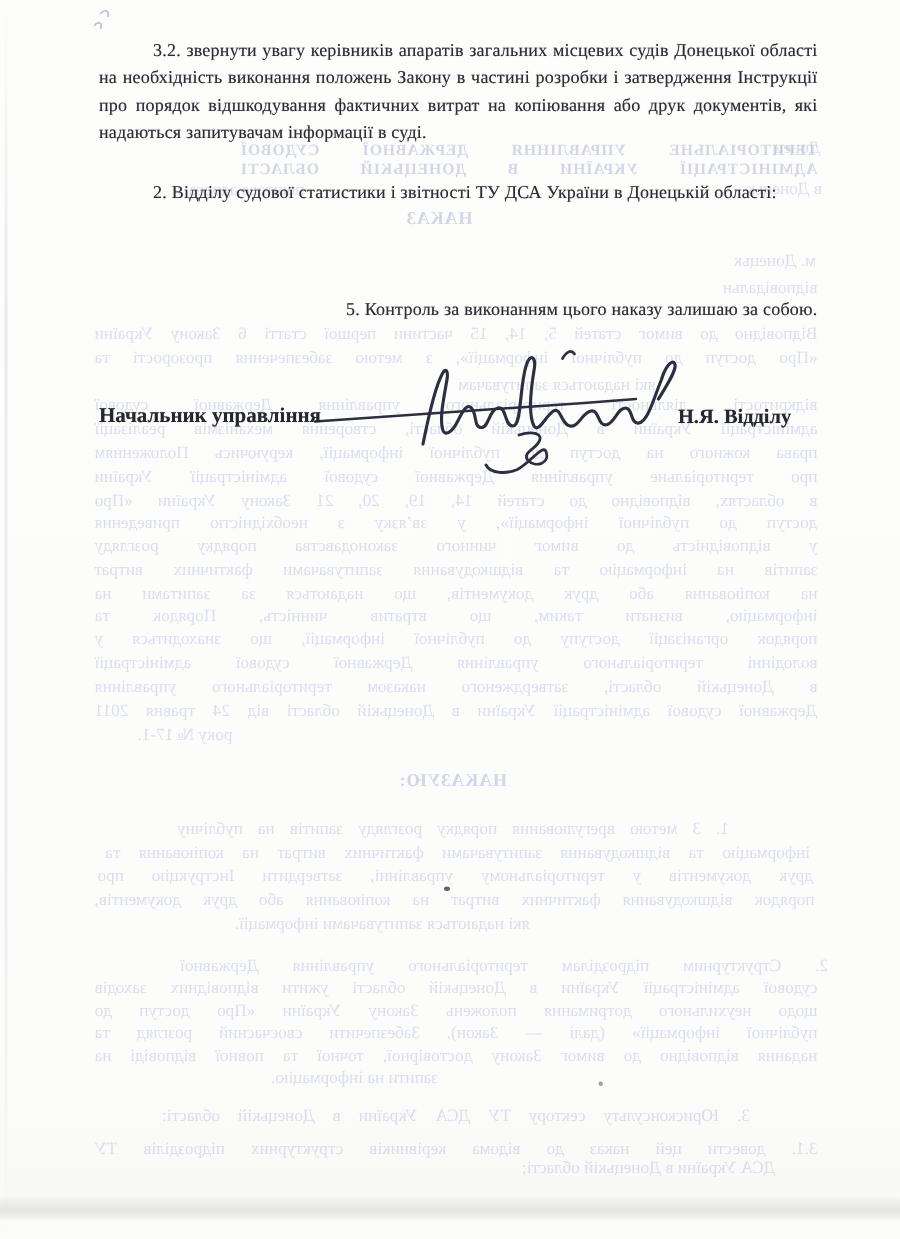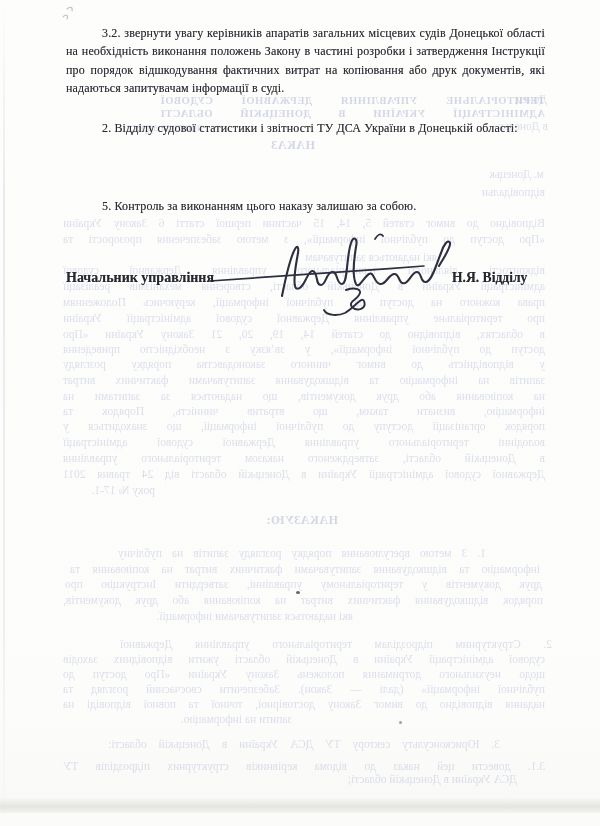--- a/index.html
+++ b/index.html
@@ -16,21 +16,21 @@
   .para{
     position:absolute;left:66px;width:479px;
     font-size:12px;line-height:18.3px;
     text-align:justify;text-indent:36px;
     color:#2c2c33;letter-spacing:0.15px;
     text-shadow:0 0 0.5px rgba(44,44,51,0.5);
   }
   #p-3-2{top:24px;}
   #p-4{top:119px;}
   #p-4-1{top:157px;}
-  #p-5{top:197px;text-align:left;}
+  #p-5{top:197px;text-align:right;}
   .sig-title{
     position:absolute;left:66px;top:270px;
     font-size:14px;font-weight:bold;color:#26262e;
     text-shadow:0 0 0.5px rgba(38,38,46,0.5);
   }
   .sig-name{
     position:absolute;left:452px;top:270px;
     font-size:13.6px;font-weight:bold;color:#26262e;
     text-shadow:0 0 0.5px rgba(38,38,46,0.5);
   }

